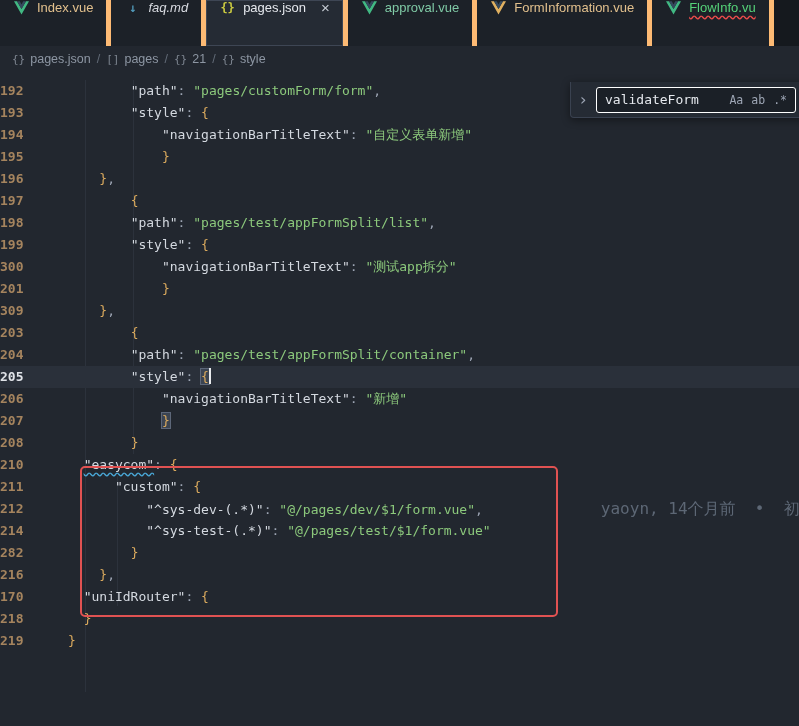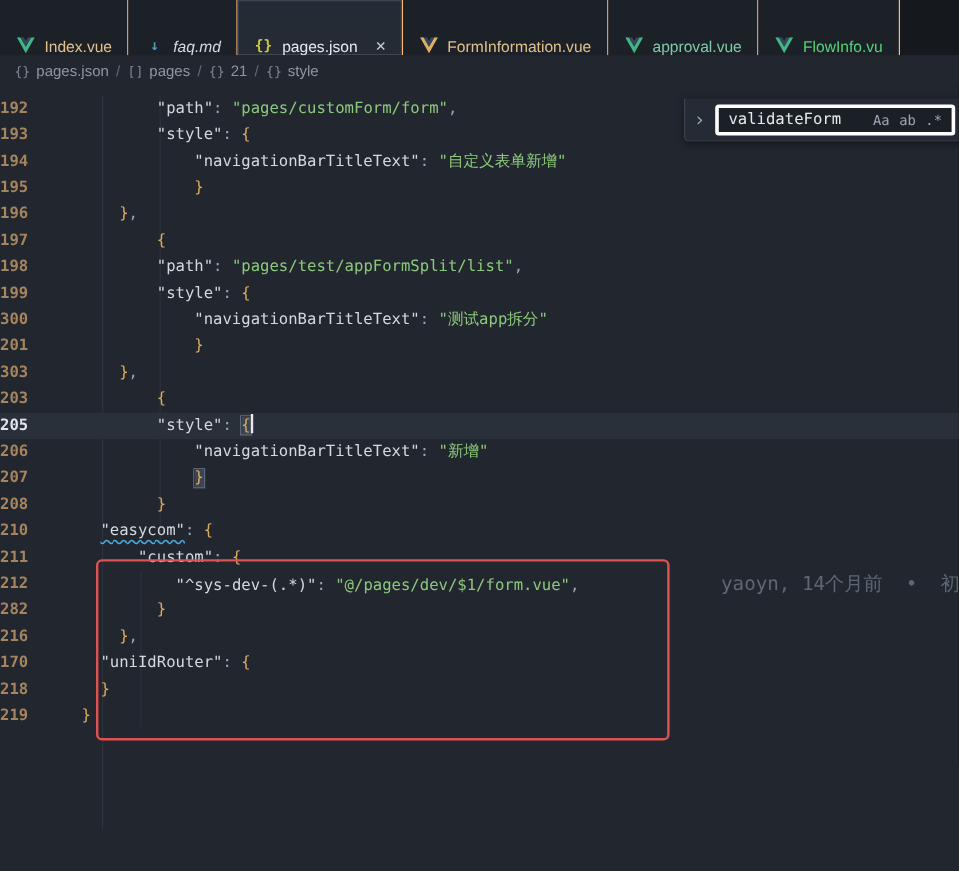--- a/index.html
+++ b/index.html
@@ -8,22 +8,22 @@
     --ln:#a5845e; --ln-active:#e0e3e8; --line-hl:#2a303a;
     --annotation:#e05252; --squiggle:#49a9d9;
   }
   *{box-sizing:border-box;}
   html{background:#000;}
   body{width:799px;height:726px;margin:0;overflow:hidden;background:var(--bg);
        font-family:"Liberation Sans",sans-serif;position:relative;color:#d7dae0;}
 
   
   .tabbar{display:flex;height:46px;background:var(--tabbar-bg);align-items:stretch;overflow:hidden;}
-  .tab{display:flex;align-items:flex-end;gap:7px;padding:0 13px;font-size:13px;
-       background:var(--tab-bg);border-right:1px solid #fdba74;white-space:nowrap;cursor:pointer;flex:0 0 auto;}
+  .tab{display:flex;align-items:flex-start;gap:7px;padding:0 13px;font-size:13px;
+       background:var(--tab-bg);border-right:5px solid #fdba74;white-space:nowrap;cursor:pointer;flex:0 0 auto;}
   .tab.active{background:var(--active-tab-bg);box-shadow:inset 0 0 0 1px #3e4654;}
   .ticon{width:17px;height:16px;display:flex;align-items:center;justify-content:center;
          font-size:12px;font-weight:bold;font-family:"DejaVu Sans Mono",monospace;}
   .tab .close{margin-left:8px;color:#c6ccd4;font-size:15px;line-height:1;}
   .tab.err .tlabel{text-decoration-line:underline;text-decoration-style:wavy;
                    text-decoration-color:#f14c4c;text-underline-offset:3px;}
   .tab.italic .tlabel{font-style:italic;}
 
   
   .breadcrumb{display:flex;align-items:center;height:26px;padding-left:12px;font-size:12.5px;
@@ -51,21 +51,21 @@
 
   
   .annotation-box{position:absolute;left:80px;top:394px;width:478px;height:151px;
                   border:2px solid var(--annotation);border-radius:5px;pointer-events:none;z-index:5;}
 
   
   .find-widget{position:absolute;top:10px;left:570px;width:320px;height:36px;background:#252b34;
                border:1px solid #3a4250;border-top:none;border-radius:0 0 4px 4px;display:flex;
                align-items:center;padding:0 6px;gap:7px;box-shadow:0 2px 8px rgba(0,0,0,.45);z-index:10;}
   .find-chev{color:#9da5b4;font-size:16px;width:12px;text-align:center;cursor:pointer;}
-  .find-input{display:flex;align-items:center;background:#1b2027;border:3px solid #ffffff;
+  .find-input{display:flex;align-items:center;background:#1b2027;border:1px solid #ffffff;
               border-radius:3px;height:26px;flex:0 0 200px;padding:0 4px 0 8px;font-size:13px;
               color:#e6e9ee;font-family:"DejaVu Sans Mono",monospace;}
   .find-value{flex:1;}
   .find-toggle{color:#9da5b4;font-size:11.5px;padding:2px 4px;border-radius:3px;cursor:pointer;
                font-family:"DejaVu Sans Mono",monospace;}
   .find-toggle.ww{text-align:right;}
 </style>
 </head>
 <body>
 
@@ -86,34 +86,34 @@
         <span class="tlabel" style="color: rgb(215, 218, 224);">faq.md</span>
       </div>
       <div class="tab active">
         <span class="ticon" style="color: rgb(203, 203, 65);">{}</span>
         <span class="tlabel" style="color: rgb(230, 233, 238);">pages.json</span>
         <span class="close">×</span>
       </div>
       <div class="tab">
         <span class="ticon">
           <svg width="15" height="14" viewBox="0 0 24 22">
+            <path d="M0 0h4.8L12 12.6 19.2 0H24L12 21.2z" fill="#41b883"></path>
+            <path d="M4.8 0h4.4L12 5.3 14.8 0h4.4L12 12.6z" fill="#35495e"></path>
+          </svg>
+        </span>
+        <span class="tlabel" style="color: rgb(127, 201, 165);">approval.vue</span>
+      </div>
+      <div class="tab">
+        <span class="ticon">
+          <svg width="15" height="14" viewBox="0 0 24 22">
             <path d="M0 0h4.8L12 12.6 19.2 0H24L12 21.2z" fill="#e0b060"></path>
             <path d="M4.8 0h4.4L12 5.3 14.8 0h4.4L12 12.6z" fill="#35495e"></path>
           </svg>
         </span>
         <span class="tlabel" style="color: rgb(226, 192, 141);">FormInformation.vue</span>
-      </div>
-      <div class="tab">
-        <span class="ticon">
-          <svg width="15" height="14" viewBox="0 0 24 22">
-            <path d="M0 0h4.8L12 12.6 19.2 0H24L12 21.2z" fill="#41b883"></path>
-            <path d="M4.8 0h4.4L12 5.3 14.8 0h4.4L12 12.6z" fill="#35495e"></path>
-          </svg>
-        </span>
-        <span class="tlabel" style="color: rgb(127, 201, 165);">approval.vue</span>
       </div>
       <div class="tab err">
         <span class="ticon">
           <svg width="15" height="14" viewBox="0 0 24 22">
             <path d="M0 0h4.8L12 12.6 19.2 0H24L12 21.2z" fill="#41b883"></path>
             <path d="M4.8 0h4.4L12 5.3 14.8 0h4.4L12 12.6z" fill="#35495e"></path>
           </svg>
         </span>
         <span class="tlabel" style="color: rgb(85, 211, 121);">FlowInfo.vu</span>
       </div>
@@ -181,26 +181,30 @@
         </div>
         <div class="line">
           <span class="ln">300</span>
           <span class="code"><span class="tk-ws">            </span><span class="tk-key">"navigationBarTitleText"</span><span class="tk-pun">: </span><span class="tk-str">"测试app拆分"</span></span>
         </div>
         <div class="line">
           <span class="ln">201</span>
           <span class="code"><span class="tk-ws">            </span><span class="tk-brace">}</span></span>
         </div>
         <div class="line">
-          <span class="ln">303</span>
+          <span class="ln">309</span>
           <span class="code"><span class="tk-ws">    </span><span class="tk-brace">}</span><span class="tk-pun">,</span></span>
         </div>
         <div class="line">
           <span class="ln">203</span>
           <span class="code"><span class="tk-ws">        </span><span class="tk-brace">{</span></span>
+        </div>
+        <div class="line">
+          <span class="ln">204</span>
+          <span class="code"><span class="tk-ws">        </span><span class="tk-key">"path"</span><span class="tk-pun">: </span><span class="tk-str">"pages/test/appFormSplit/container"</span><span class="tk-pun">,</span></span>
         </div>
         <div class="line active">
           <span class="ln">205</span>
           <span class="code"><span class="tk-ws">        </span><span class="tk-key">"style"</span><span class="tk-pun">: </span><span class="tk-brace bracket-hl">{</span><span class="cursor"></span></span>
         </div>
         <div class="line">
           <span class="ln">206</span>
           <span class="code"><span class="tk-ws">            </span><span class="tk-key">"navigationBarTitleText"</span><span class="tk-pun">: </span><span class="tk-str">"新增"</span></span>
         </div>
         <div class="line">
@@ -215,20 +219,24 @@
           <span class="ln">210</span>
           <span class="code"><span class="tk-ws">  </span><span class="tk-key squiggle">"easycom"</span><span class="tk-pun">: </span><span class="tk-brace">{</span></span>
         </div>
         <div class="line">
           <span class="ln">211</span>
           <span class="code"><span class="tk-ws">      </span><span class="tk-key">"custom"</span><span class="tk-pun">: </span><span class="tk-brace">{</span></span>
         </div>
         <div class="line">
           <span class="ln">212</span>
           <span class="code"><span class="tk-ws">          </span><span class="tk-key">"^sys-dev-(.*)"</span><span class="tk-pun">: </span><span class="tk-str">"@/pages/dev/$1/form.vue"</span><span class="tk-pun">,</span><span class="blame">yaoyn, 14个月前  •  初始版本提交</span></span>
+        </div>
+        <div class="line">
+          <span class="ln">214</span>
+          <span class="code"><span class="tk-ws">          </span><span class="tk-key">"^sys-test-(.*)"</span><span class="tk-pun">: </span><span class="tk-str">"@/pages/test/$1/form.vue"</span></span>
         </div>
         <div class="line">
           <span class="ln">282</span>
           <span class="code"><span class="tk-ws">        </span><span class="tk-brace">}</span></span>
         </div>
         <div class="line">
           <span class="ln">216</span>
           <span class="code"><span class="tk-ws">    </span><span class="tk-brace">}</span><span class="tk-pun">,</span></span>
         </div>
         <div class="line">

